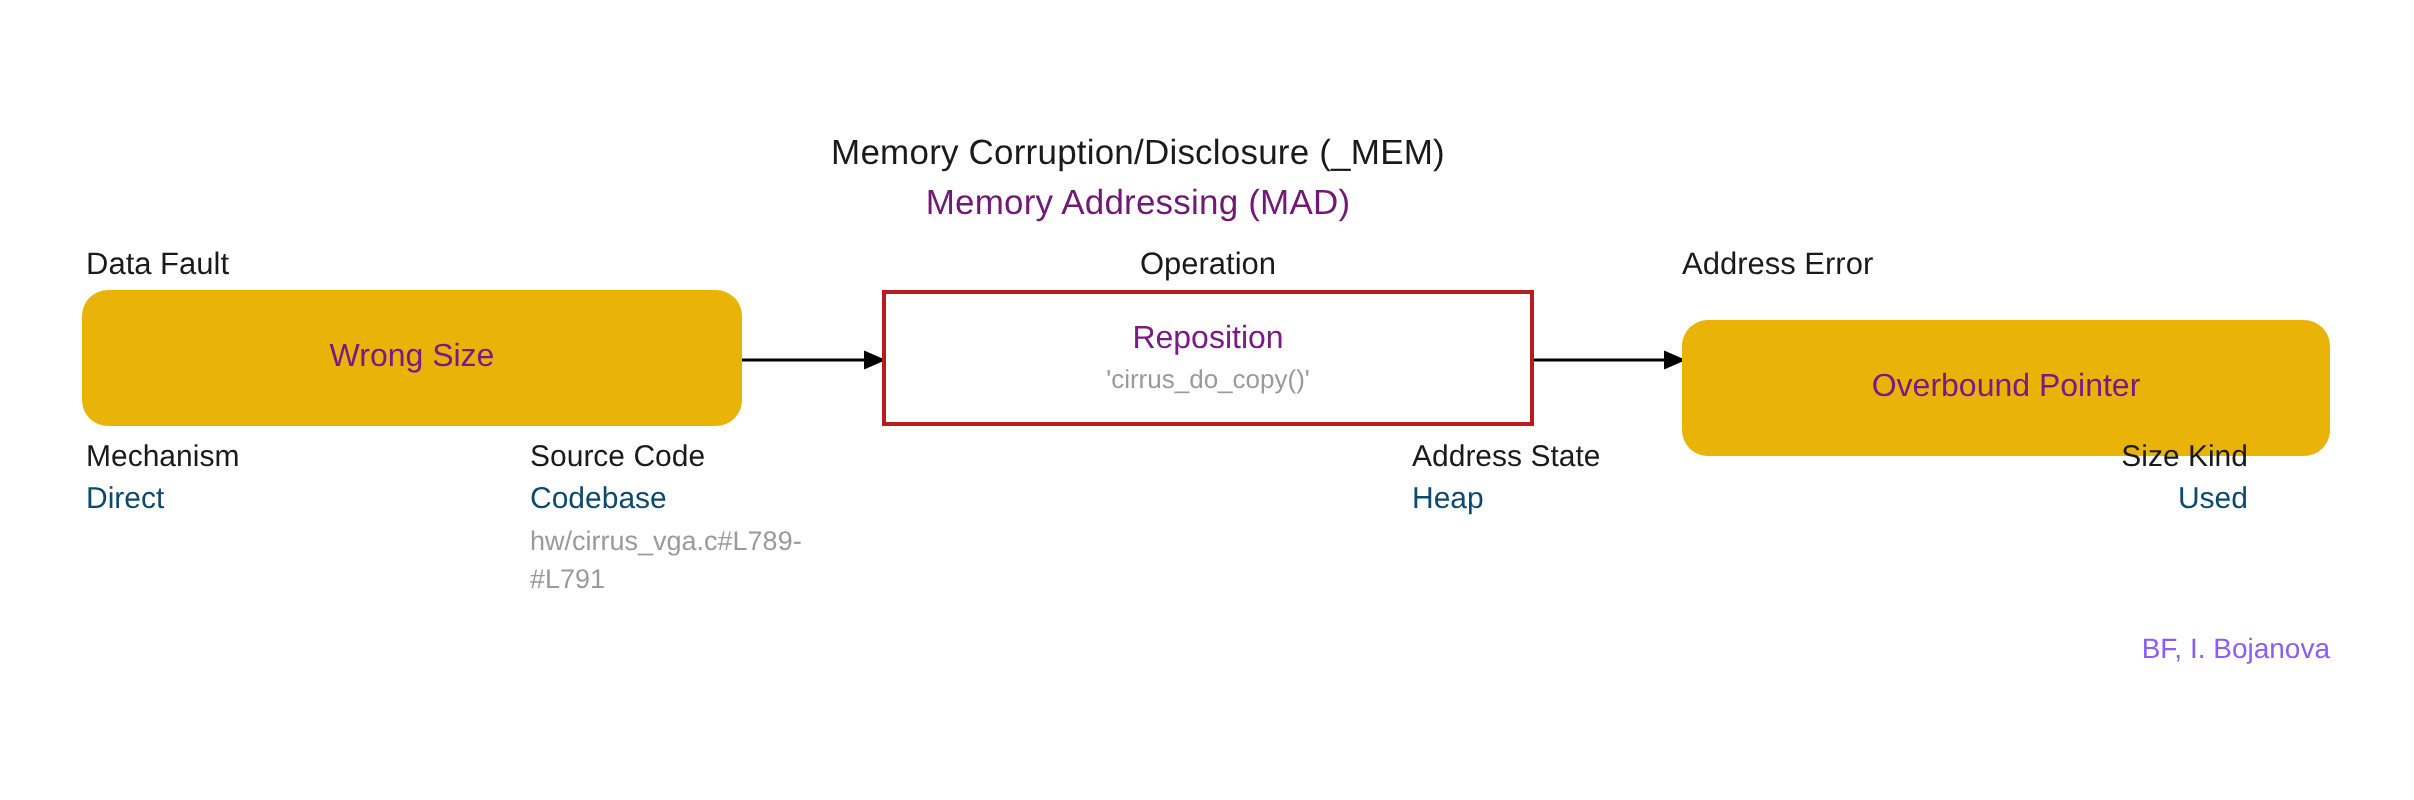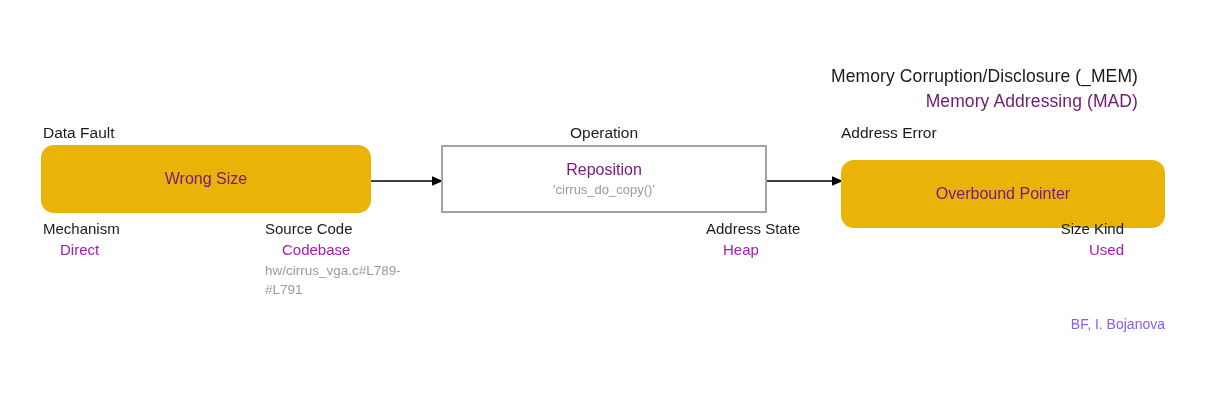--- a/index.html
+++ b/index.html
@@ -19,21 +19,21 @@
     width: 1207px;
     height: 400px;
   }
 
   
   .title-block {
     position: absolute;
     left: 0;
     top: 64px;
     width: 1138px;
-    text-align: right;
+    text-align: center;
   }
   .title-class {
     font-size: 17.5px;
     color: #1a1a1a;
     line-height: 25px;
     letter-spacing: 0.1px;
   }
   .title-subclass {
     font-size: 17.5px;
     color: #701a75;
@@ -61,21 +61,21 @@
     flex-direction: column;
     align-items: center;
     justify-content: center;
   }
   .box-soft {
     background: #eab308;
     border-radius: 13px;
   }
   .box-hard {
     background: #ffffff;
-    border: 2px solid #a3a3a3;
+    border: 2px solid #b91c1c;
     border-radius: 0;
   }
   #box-data-fault {
     left: 41px;
     top: 145px;
     width: 330px;
     height: 68px;
   }
   #box-operation {
     left: 441px;
@@ -116,24 +116,23 @@
     top: 219px;
   }
   .attr-name {
     font-size: 15px;
     color: #1a1a1a;
     line-height: 20px;
     white-space: nowrap;
   }
   .attr-value {
     font-size: 15px;
-    color: #a21caf;
+    color: #0c4a6e;
     line-height: 22px;
     white-space: nowrap;
-    margin-left: 17px;
   }
   .attr-detail {
     font-size: 13.5px;
     color: #9a9a9a;
     line-height: 19px;
   }
   #attr-mechanism       { left: 43px;  width: 210px; }
   #attr-source-code     { left: 265px; width: 160px; }
   #attr-execution-space { left: 486px; width: 210px; }
   #attr-address-state   { left: 706px; width: 200px; }

